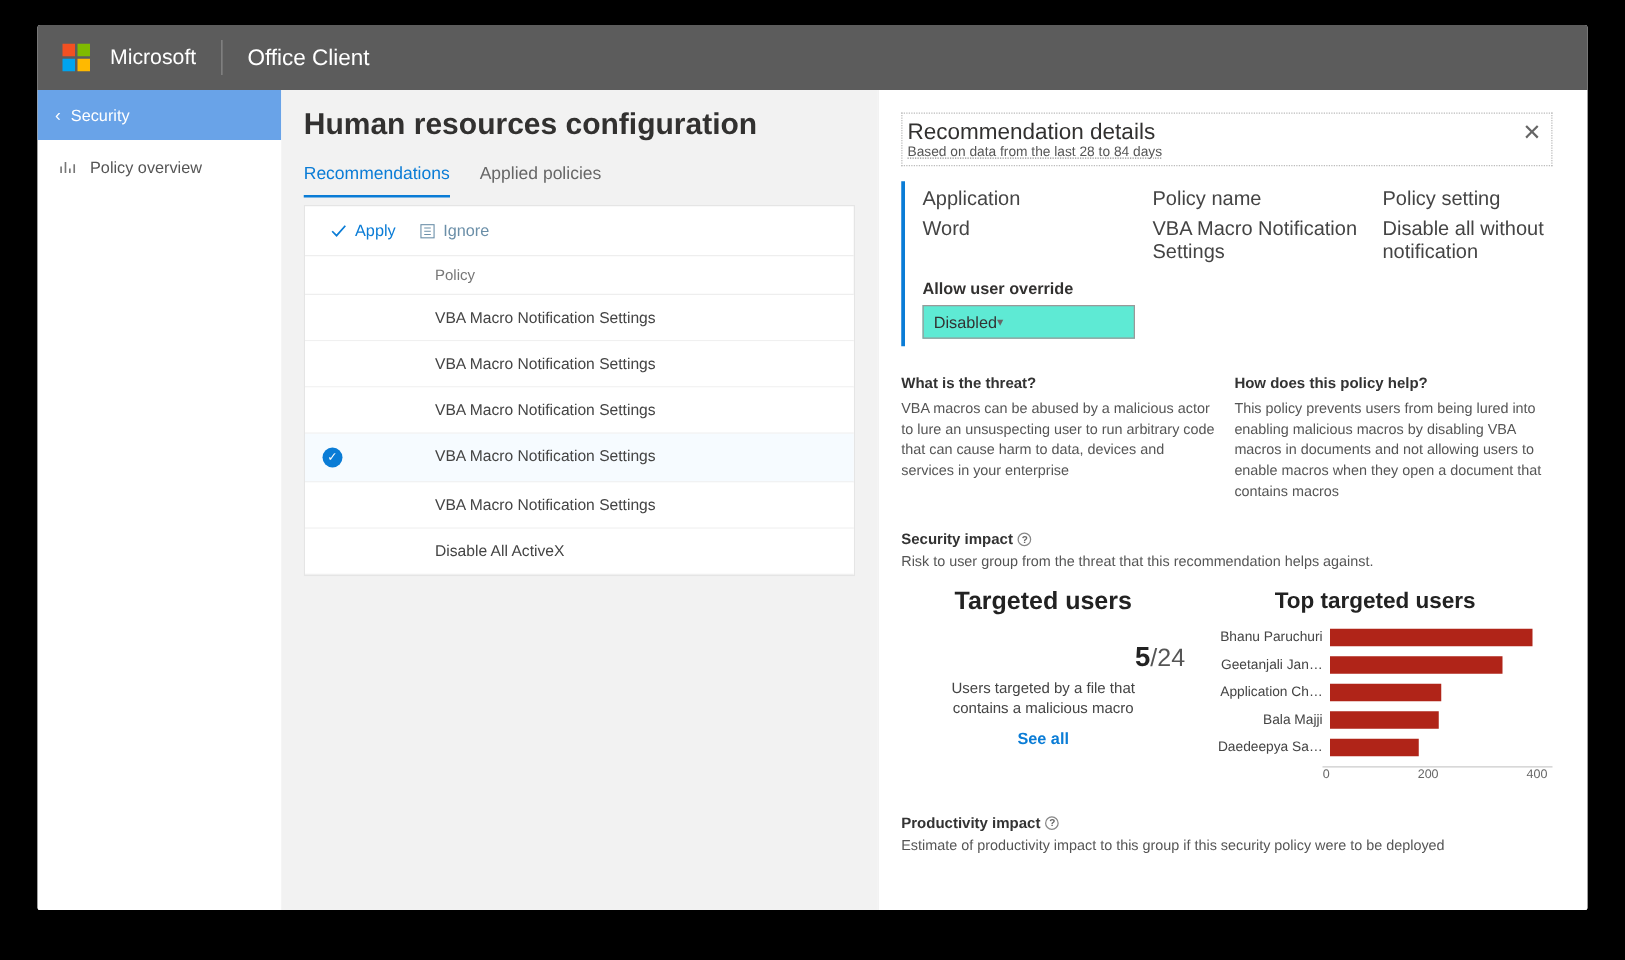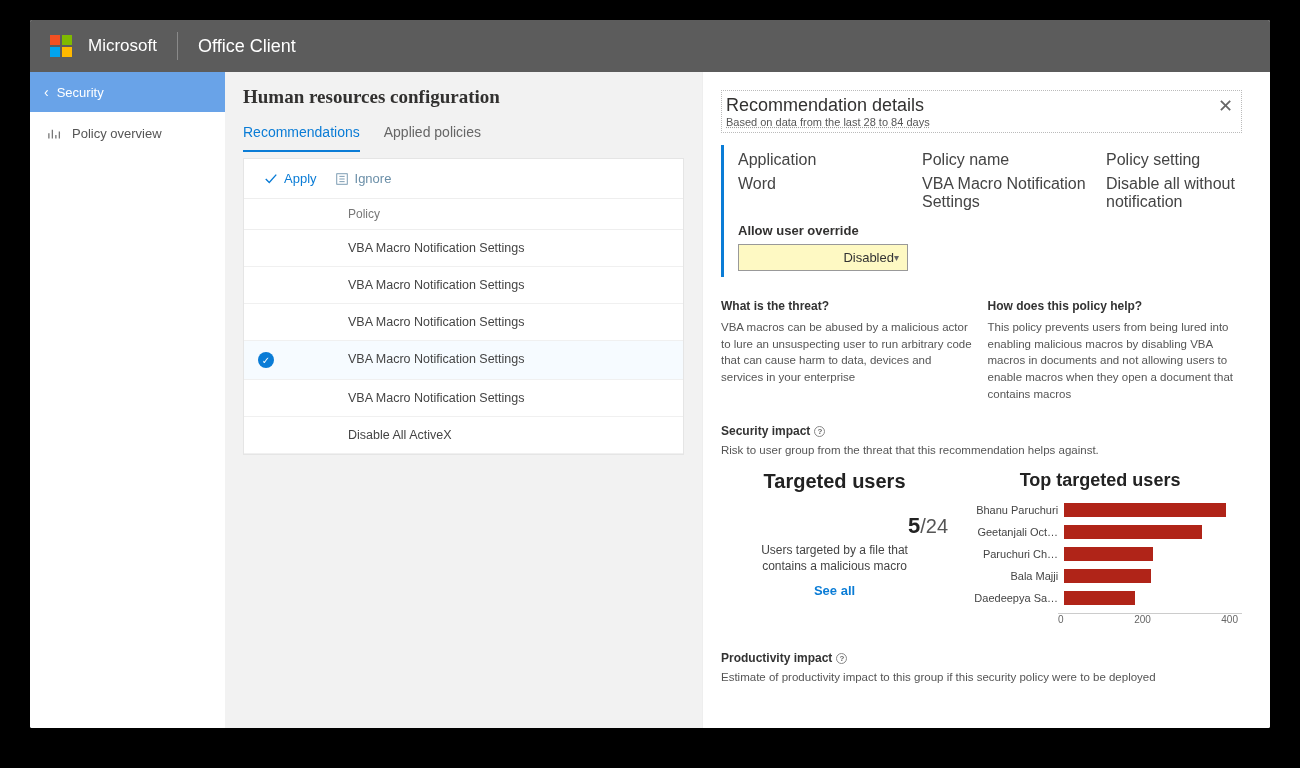--- a/index.html
+++ b/index.html
@@ -54,21 +54,21 @@
     display:flex; align-items:center; gap:10px; padding:14px 18px; color:#555; font-size:13px;
   }
   .side-icon { width:14px; height:12px; display:inline-block; }
   .side-icon svg { width:100%; height:100%; }
 
   
   .main {
     flex:1; background:#f2f2f2; padding: 14px 18px 0 18px; min-width:0;
     position: relative;
   }
-  .page-title { font-size: 19px; font-weight:600; color:#323130; margin-bottom:10px;font-family:Liberation Serif, serif; }
+  .page-title { font-size: 24px; font-weight:600; color:#323130; margin-bottom:10px; }
   .tabs { display:flex; gap:24px; border-bottom:none; margin-bottom:6px; }
   .tab { padding:6px 0 10px 0; color:#666; font-size:14px; border-bottom:2px solid transparent; cursor:pointer;}
   .tab.active { color:#0a7cd6; border-bottom:2px solid #0a7cd6; }
 
   .list-card {
     background:#fff; border:1px solid #e5e5e5; 
   }
   .toolbar {
     display:flex; align-items:center; gap:6px; padding:8px 14px; border-bottom:1px solid #eee;
     color:#5a5a5a;
@@ -110,22 +110,22 @@
     border-left: 3px solid #0a7cd6; padding:6px 0 6px 14px; margin-bottom:22px;
   }
   .meta-grid {
     display:grid; grid-template-columns: 170px 170px 1fr; gap:6px 14px; font-size:16px;
   }
   .meta-lbl { color:#444; }
   .meta-val { color:#444; }
   .override-row { margin-top:12px; }
   .override-lbl { font-size:13px; font-weight:600; color:#323130; margin-bottom:6px; }
   .select {
-    width:170px; border:1px solid #999; padding:5px 8px; font-size:13px; background:#fef9c3;
-    display:flex; justify-content:flex-end; align-items:center; cursor:pointer;
+    width:170px; border:1px solid #999; padding:5px 8px; font-size:13px; background:#5eead4;
+    display:flex; justify-content:flex-start; align-items:center; cursor:pointer;
   }
   .select .chev { font-size:10px; color:#666; }
 
   .two-col { display:grid; grid-template-columns: 1fr 1fr; gap:12px; margin-bottom:22px; }
   .q-title { font-size:12px; font-weight:600; color:#333; margin-bottom:6px; }
   .q-body { font-size:11.5px; color:#555; line-height:1.45; }
 
   .sec-head { font-size:12px; font-weight:600; color:#333; display:flex; align-items:center; gap:4px; }
   .info-icon { width:11px; height:11px; border:1px solid #888; border-radius:50%; display:inline-flex; align-items:center; justify-content:center; font-size:8px; color:#666; }
   .sec-sub { font-size:11.5px; color:#555; margin:6px 0 14px 0; }
@@ -304,27 +304,27 @@
           <div class="chart-wrap">
             <div class="chart-title">Top targeted users</div>
             <div class="bars" id="bars">
                 <div class="bar-row">
                   <div class="bar-lbl">Bhanu Paruchuri</div>
                   <div class="bar-track">
                     <div class="bar-fill" style="width: 91.25%;"></div>
                   </div>
                 </div>
                 <div class="bar-row">
-                  <div class="bar-lbl">Geetanjali Oct…</div>
+                  <div class="bar-lbl">Geetanjali Jan…</div>
                   <div class="bar-track">
                     <div class="bar-fill" style="width: 77.5%;"></div>
                   </div>
                 </div>
                 <div class="bar-row">
-                  <div class="bar-lbl">Paruchuri Ch…</div>
+                  <div class="bar-lbl">Application Ch…</div>
                   <div class="bar-track">
                     <div class="bar-fill" style="width: 50%;"></div>
                   </div>
                 </div>
                 <div class="bar-row">
                   <div class="bar-lbl">Bala Majji</div>
                   <div class="bar-track">
                     <div class="bar-fill" style="width: 48.75%;"></div>
                   </div>
                 </div>

